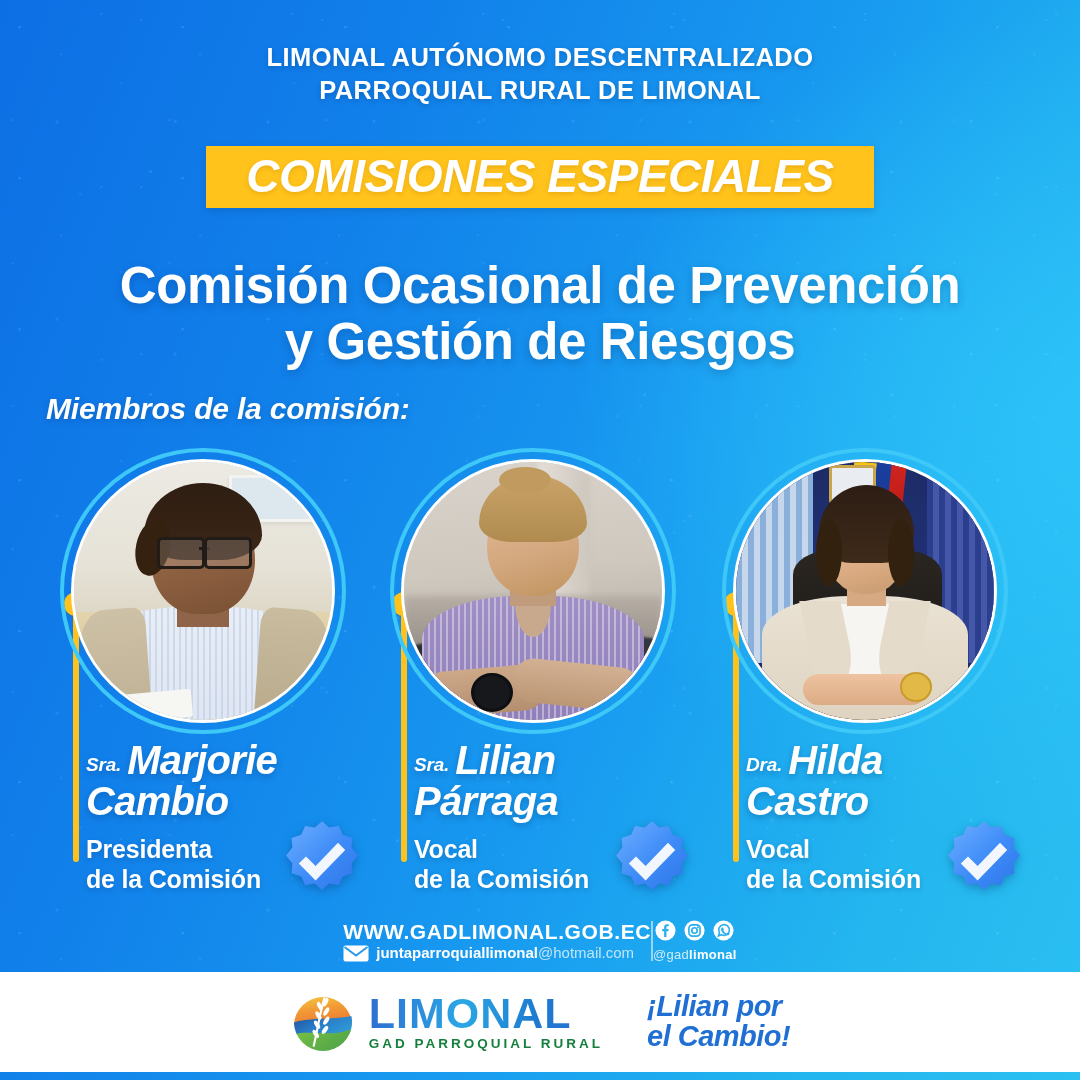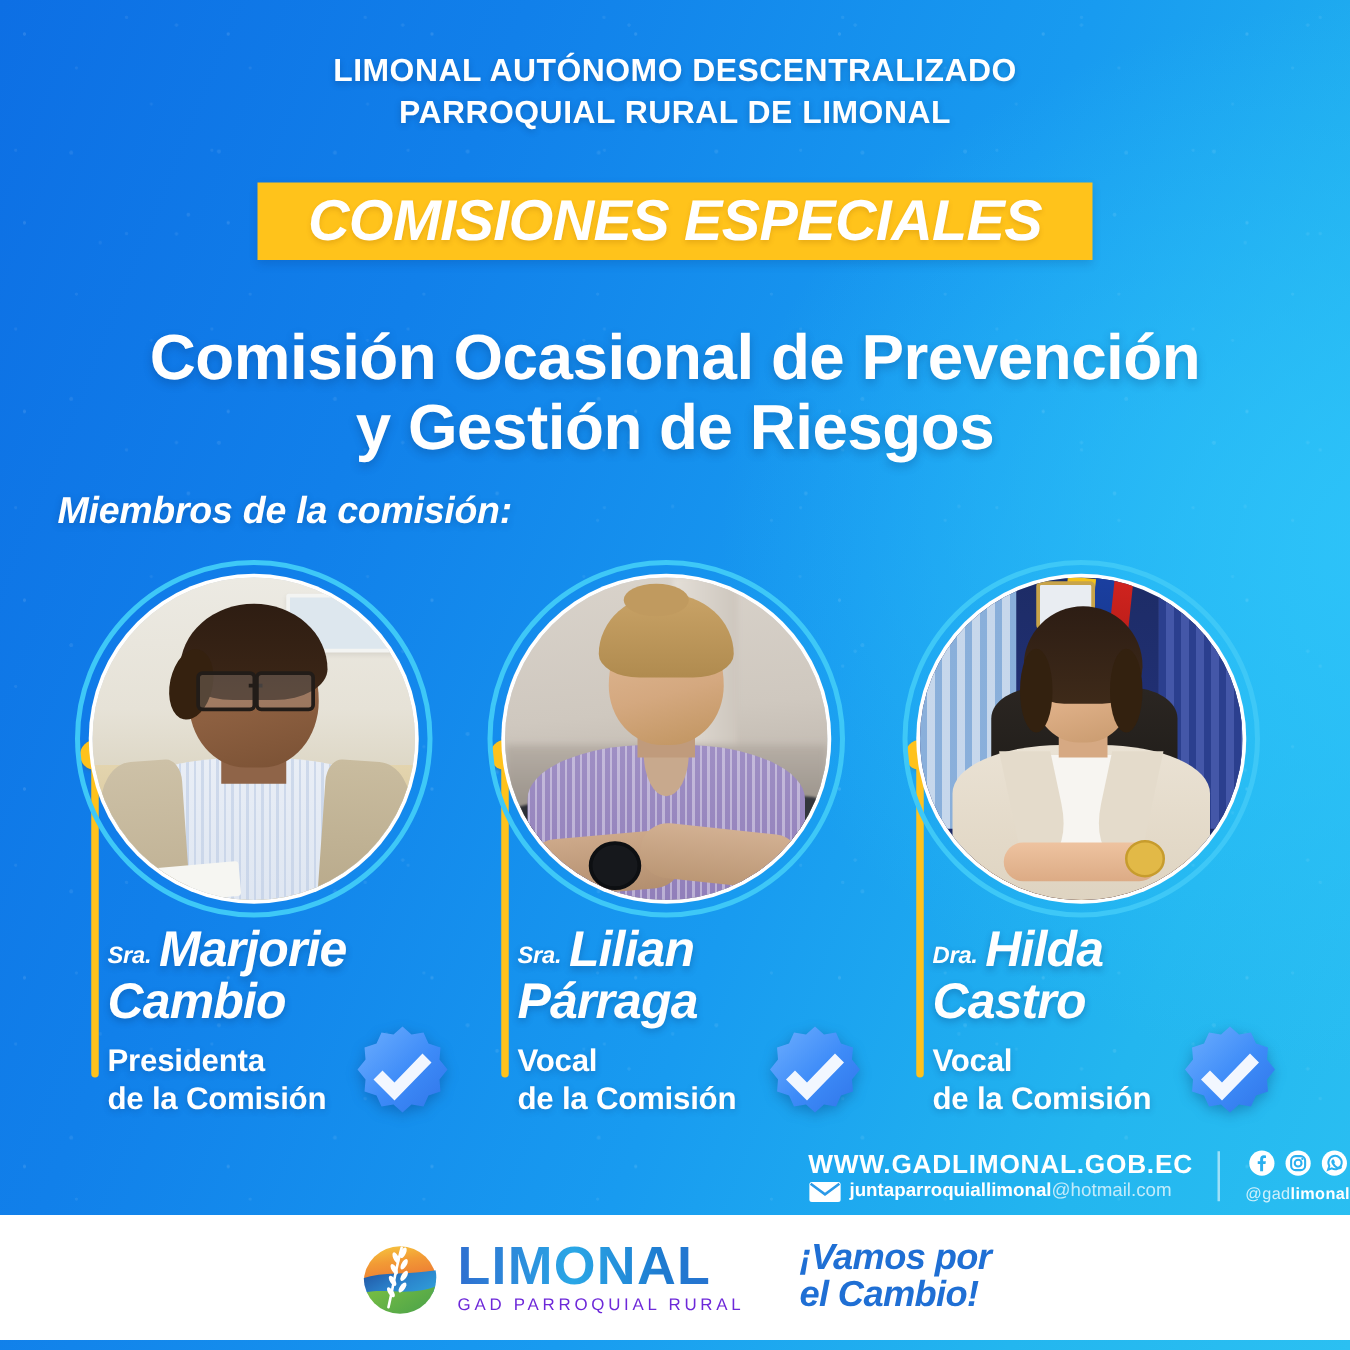--- a/index.html
+++ b/index.html
@@ -237,43 +237,43 @@
   .name-line{color:#fff;font-size:40px;font-weight:bold;font-style:italic;
     line-height:1.03;letter-spacing:-0.7px;
     text-shadow:0 3px 6px rgba(2,50,110,.30);white-space:nowrap;}
   .honor{font-size:19px;font-weight:bold;font-style:italic;letter-spacing:-0.2px;
     margin-right:6px;vertical-align:3px;}
   .role{margin-top:13px;color:#fff;font-size:25px;font-weight:600;line-height:1.18;
     letter-spacing:-0.2px;text-shadow:0 2px 5px rgba(2,50,110,.25);}
 
   
   .contact{position:absolute;left:0;right:0;top:915px;height:52px;}
-  .contact-inner{display:flex;align-items:center;justify-content:flex-end;gap:20px;height:100%;}
+  .contact-inner{display:flex;align-items:center;justify-content:center;height:100%;}
   .c-left{text-align:left;}
   .c-web{color:#fff;font-size:21px;font-weight:bold;letter-spacing:.6px;line-height:1.1;}
   .c-mail{display:flex;align-items:center;gap:7px;margin-top:2px;}
   .c-mail-txt{font-size:15px;line-height:1.1;}
   .c-mail-txt b{color:#fff;font-weight:bold;}
   .c-mail-txt span{color:rgba(255,255,255,.72);font-weight:normal;}
   .c-div{width:2px;height:40px;background:rgba(255,255,255,.55);}
   .c-right{text-align:center;}
   .c-icons{display:flex;gap:8px;justify-content:center;}
   .c-handle{margin-top:6px;font-size:13px;letter-spacing:.3px;}
   .c-handle span{color:rgba(255,255,255,.78);}
   .c-handle b{color:#fff;font-weight:bold;}
 
   
   .footer{position:absolute;left:0;top:972px;width:1080px;height:100px;background:#fff;}
   .footer-inner{display:flex;align-items:center;justify-content:center;gap:44px;height:100%;}
   .brand{display:flex;align-items:center;gap:13px;}
   .brand-text .b-name{font-size:43px;font-weight:bold;letter-spacing:1px;line-height:.95;
     background:linear-gradient(90deg,#2f6fd0 0%,#2aa7e6 40%,#1e7ad0 72%,#2f6fd0 100%);
     -webkit-background-clip:text;background-clip:text;color:transparent;}
-  .brand-text .b-sub{font-size:13.5px;color:#6d28d9;letter-spacing:3.0px;margin-top:2px;
-    font-weight:400;text-align:right;}
+  .brand-text .b-sub{font-size:13.5px;color:#15803d;letter-spacing:3.0px;margin-top:2px;
+    font-weight:700;text-align:right;}
   .slogan{color:#1f6fd4;font-size:29px;font-weight:bold;font-style:italic;
     line-height:1.02;letter-spacing:-0.5px;}
 </style>
 </head>
 <body>
 
 <div class="poster">
   <div class="speckle"></div>
 
   <div class="org-title">
@@ -541,18 +541,18 @@
             <ellipse cx="53" cy="62" rx="3.2" ry="7" transform="rotate(35 53 62)"></ellipse>
             <ellipse cx="39" cy="68" rx="3.2" ry="7" transform="rotate(-35 39 68)"></ellipse>
           </g>
         </svg>
         <div class="brand-text">
           <div class="b-name">LIMONAL</div>
           <div class="b-sub">GAD PARROQUIAL RURAL</div>
         </div>
       </div>
       <div class="slogan">
-        <div>¡Vamos por</div>
+        <div>¡Lilian por</div>
         <div>el Cambio!</div>
       </div>
     </div>
   </div>
 </div>
 
 </body></html>

